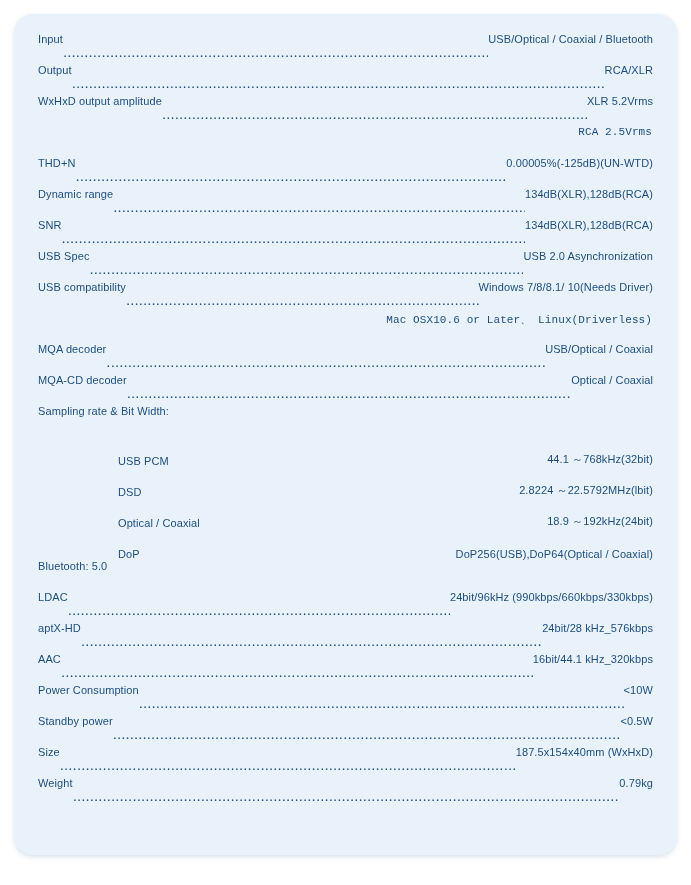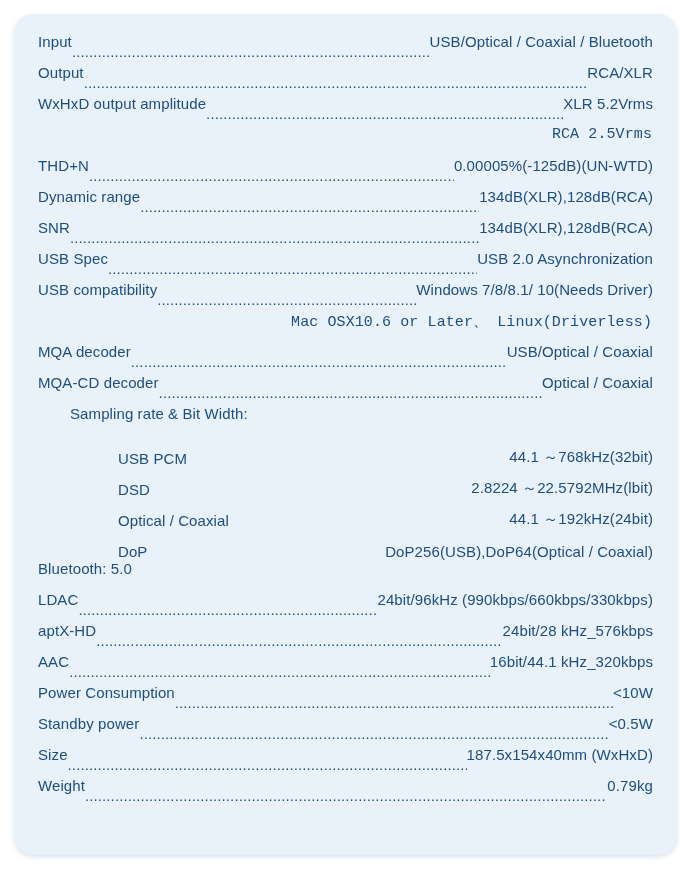--- a/index.html
+++ b/index.html
@@ -31,21 +31,21 @@
 
   .spec-list {
     display: block;
   }
 
   
   .row {
     display: flex;
     align-items: baseline;
     height: 31px;
-    font-size: 15px;
+    font-size: 11px;
     color: #1d4e7e;
     letter-spacing: 0.1px;
     white-space: nowrap;
   }
 
   .row .label {
     flex: 0 0 auto;
   }
 
   .row .leader {
@@ -78,21 +78,20 @@
     justify-content: flex-end;
     font-family: Liberation Mono, monospace;
   }
   .row.continuation .value {
     padding-right: 1px;
   }
 
   
   .row.heading .label {
     flex: 0 0 auto;
-    margin-left: 32px;
   }
 
   
   .row.indented {
     padding-left: 80px;
     align-items: flex-end;
   }
   .row.indented .spacer {
     flex: 1 1 auto;
     min-width: 0;
@@ -173,21 +172,21 @@
         <span class="value">44.1 ～768kHz(32bit)</span>
       </div>
       <div class="row indented">
         <span class="label">DSD</span>
         <span class="spacer"></span>
         <span class="value">2.8224 ～22.5792MHz(lbit)</span>
       </div>
       <div class="row indented">
         <span class="label">Optical / Coaxial</span>
         <span class="spacer"></span>
-        <span class="value">44.1 ～192kHz(24bit)</span>
+        <span class="value">18.9 ～192kHz(24bit)</span>
       </div>
       <div class="row indented">
         <span class="label">DoP</span>
         <span class="spacer"></span>
         <span class="value">DoP256(USB),DoP64(Optical / Coaxial)</span>
       </div>
       <div class="row plain">
         <span class="label">Bluetooth: 5.0</span>
       </div>
       <div class="row">

